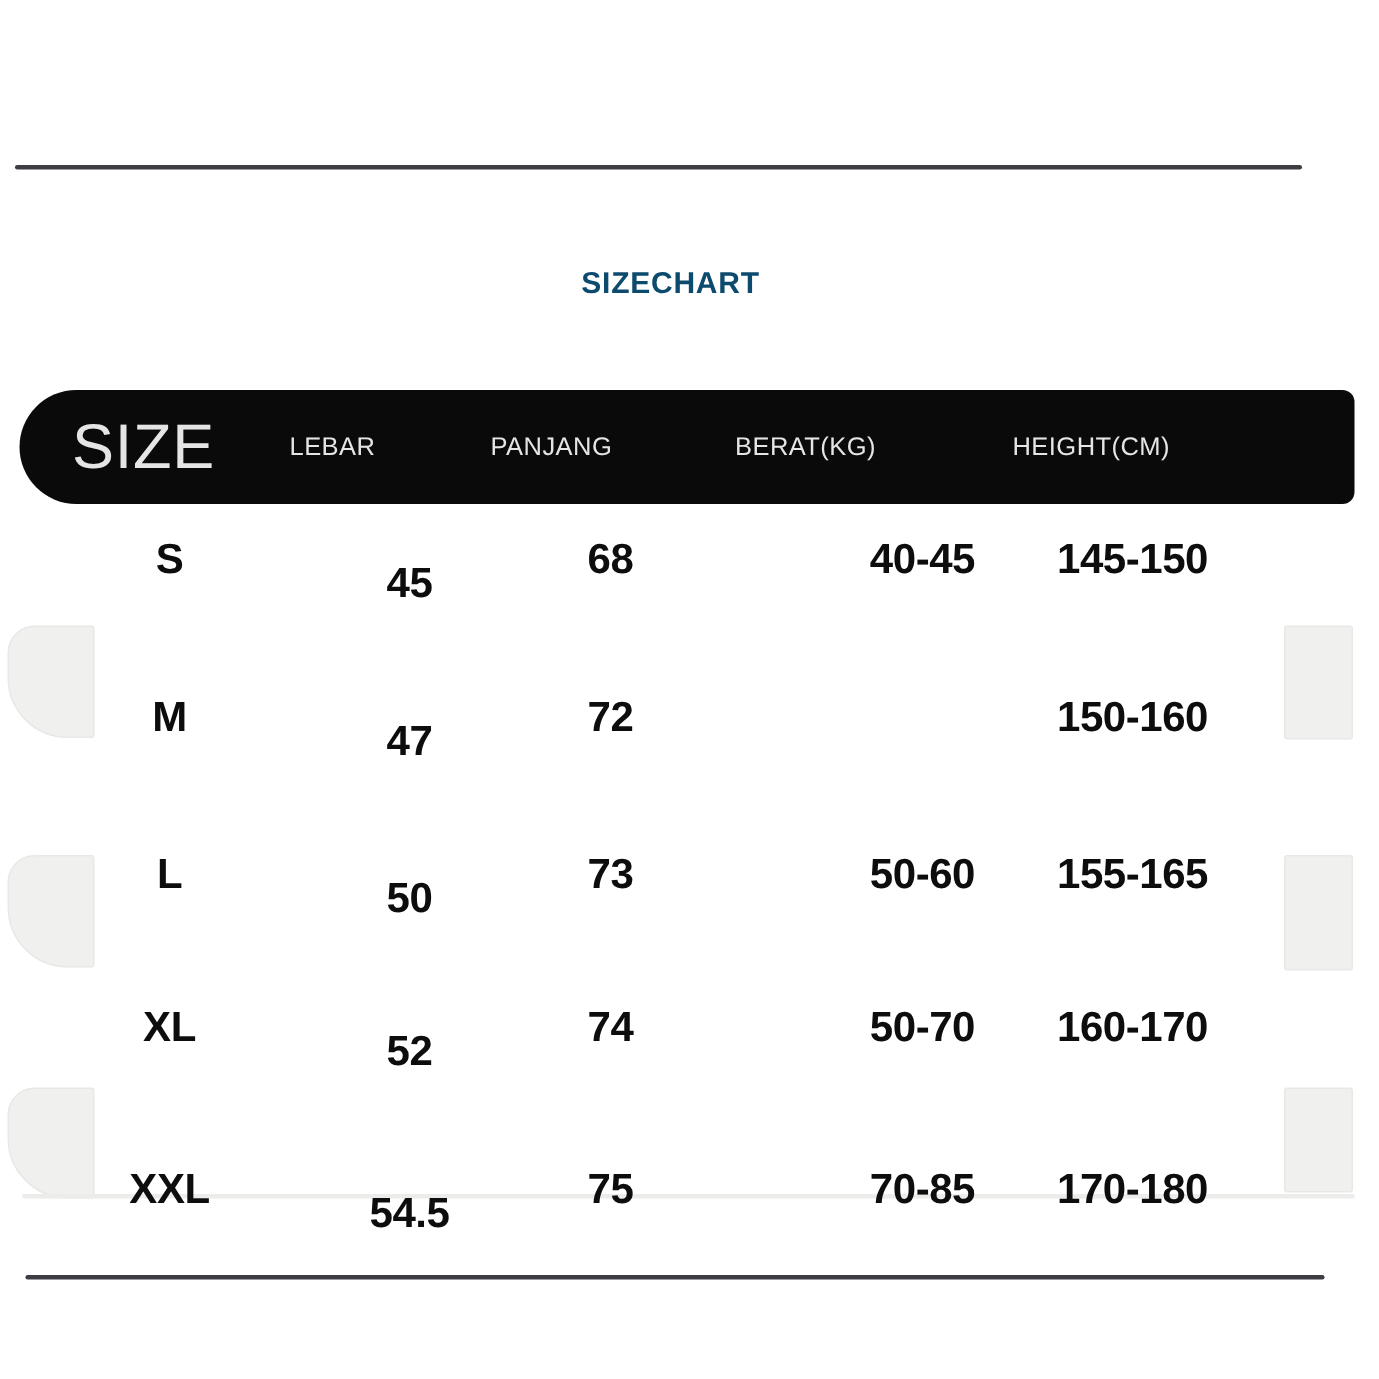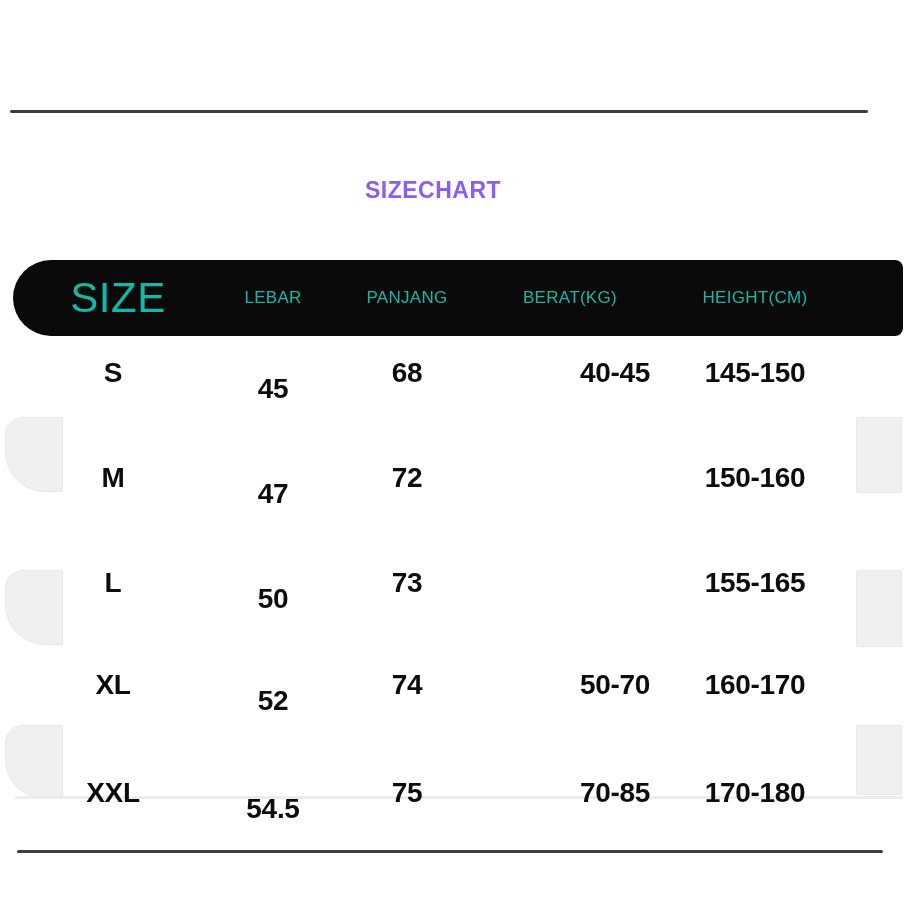--- a/index.html
+++ b/index.html
@@ -9,23 +9,23 @@
     background:#ffffff;
     overflow:hidden;
     font-family:"Liberation Sans", sans-serif;
   }
   .divider{
     position:absolute;height:3px;background:#3d3d44;border-radius:2px;
   }
   .divider.top{left:10px;top:110px;width:858px;}
   .divider.bottom{left:17px;top:850px;width:866px;}
   .page-title{
-    position:absolute;left:433px;top:190px;
+    position:absolute;left:447px;top:190px;
     transform:translate(-50%,-50%);
-    font-size:23px;font-weight:bold;letter-spacing:0.5px;color:#8b5cf6;
+    font-size:20px;font-weight:bold;letter-spacing:0.5px;color:#0c4a6e;
     white-space:nowrap;
   }
   
   .decor{
     position:absolute;background:#f0f0ef;border:1px solid #e8e8e6;box-sizing:border-box;
   }
   .decor.left{left:5px;width:58px;border-radius:18px 2px 2px 40px;}
   .decor.right{left:856px;width:46px;border-radius:2px;}
   .decor.l1{top:417px;height:75px;}
   .decor.l2{top:570px;height:75px;}
@@ -36,21 +36,21 @@
   .faint-line{
     position:absolute;left:15px;top:796px;width:888px;height:3px;background:#ececea;
   }
   
   .header-bar{
     position:absolute;left:13px;top:260px;width:890px;height:76px;
     background:#0a0a0a;border-radius:38px 8px 8px 38px;
   }
   .header-bar .hcell{
     position:absolute;top:50%;transform:translateY(-50%);
-    color:#14b8a6;text-align:center;white-space:nowrap;
+    color:#e5e5e5;text-align:left;white-space:nowrap;
   }
   .hcell.h0{left:35px;width:140px;font-size:42px;letter-spacing:0.5px;}
   .hcell.h1{left:180px;width:160px;font-size:17px;letter-spacing:0.3px;}
   .hcell.h2{left:314px;width:160px;font-size:17px;letter-spacing:0.3px;}
   .hcell.h3{left:477px;width:160px;font-size:17px;letter-spacing:0.3px;}
   .hcell.h4{left:662px;width:160px;font-size:17px;letter-spacing:0.3px;}
   
   .row{
     position:absolute;left:0;width:919px;height:40px;
   }
@@ -103,20 +103,21 @@
     <span class="cell c0">M</span>
     <span class="cell c1">47</span>
     <span class="cell c2">72</span>
     <span class="cell c4">150-160</span>
   </div>
 
   <div class="row" style="top: 563px;">
     <span class="cell c0">L</span>
     <span class="cell c1">50</span>
     <span class="cell c2">73</span>
+    <span class="cell c3">50-60</span>
     <span class="cell c4">155-165</span>
   </div>
 
   <div class="row" style="top: 665px;">
     <span class="cell c0">XL</span>
     <span class="cell c1">52</span>
     <span class="cell c2">74</span>
     <span class="cell c3">50-70</span>
     <span class="cell c4">160-170</span>
   </div>

